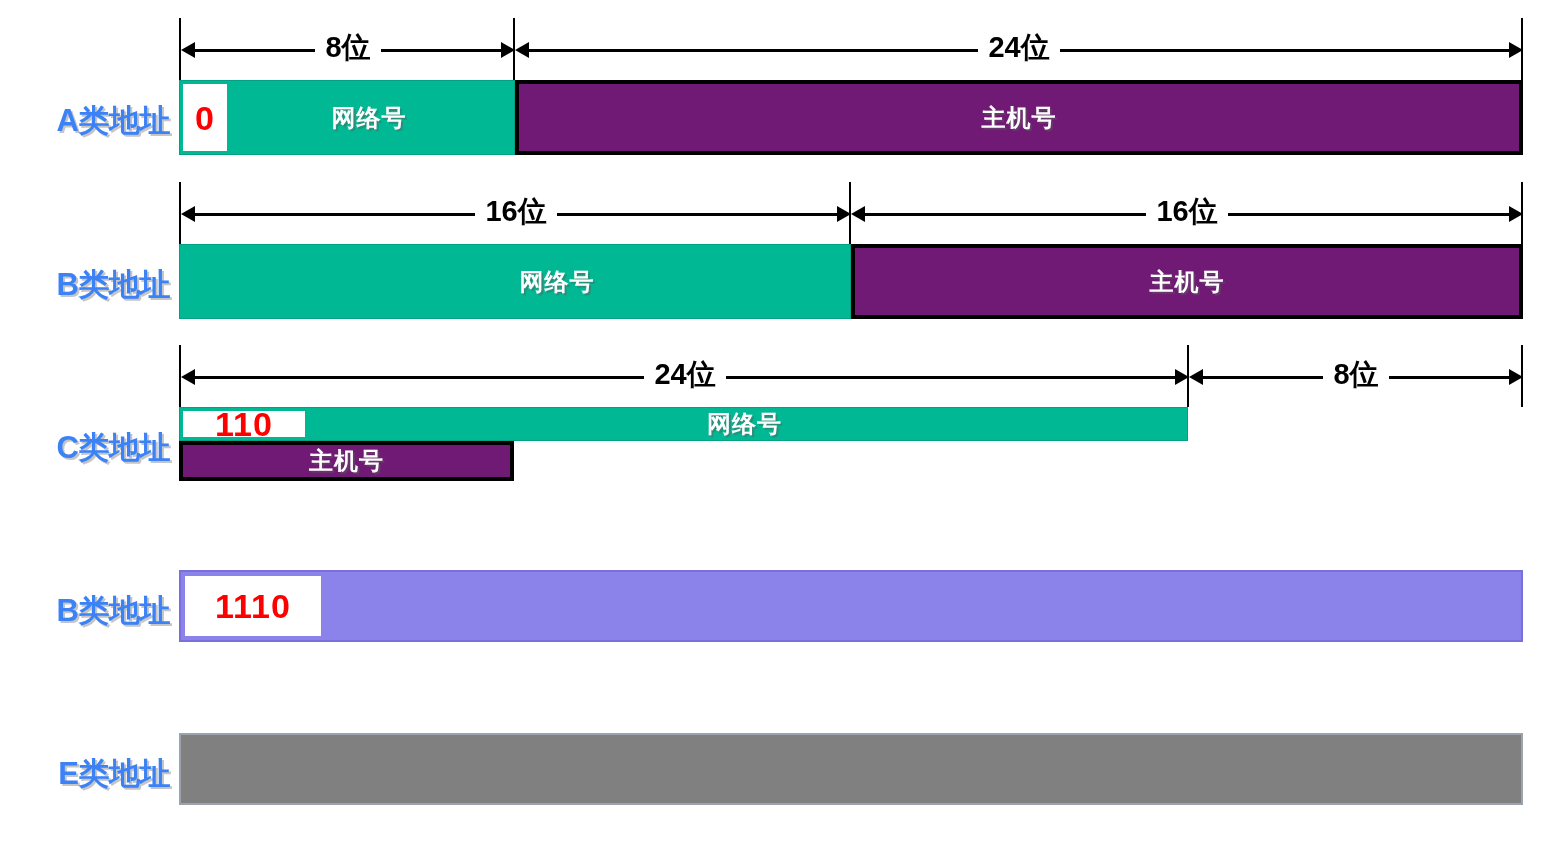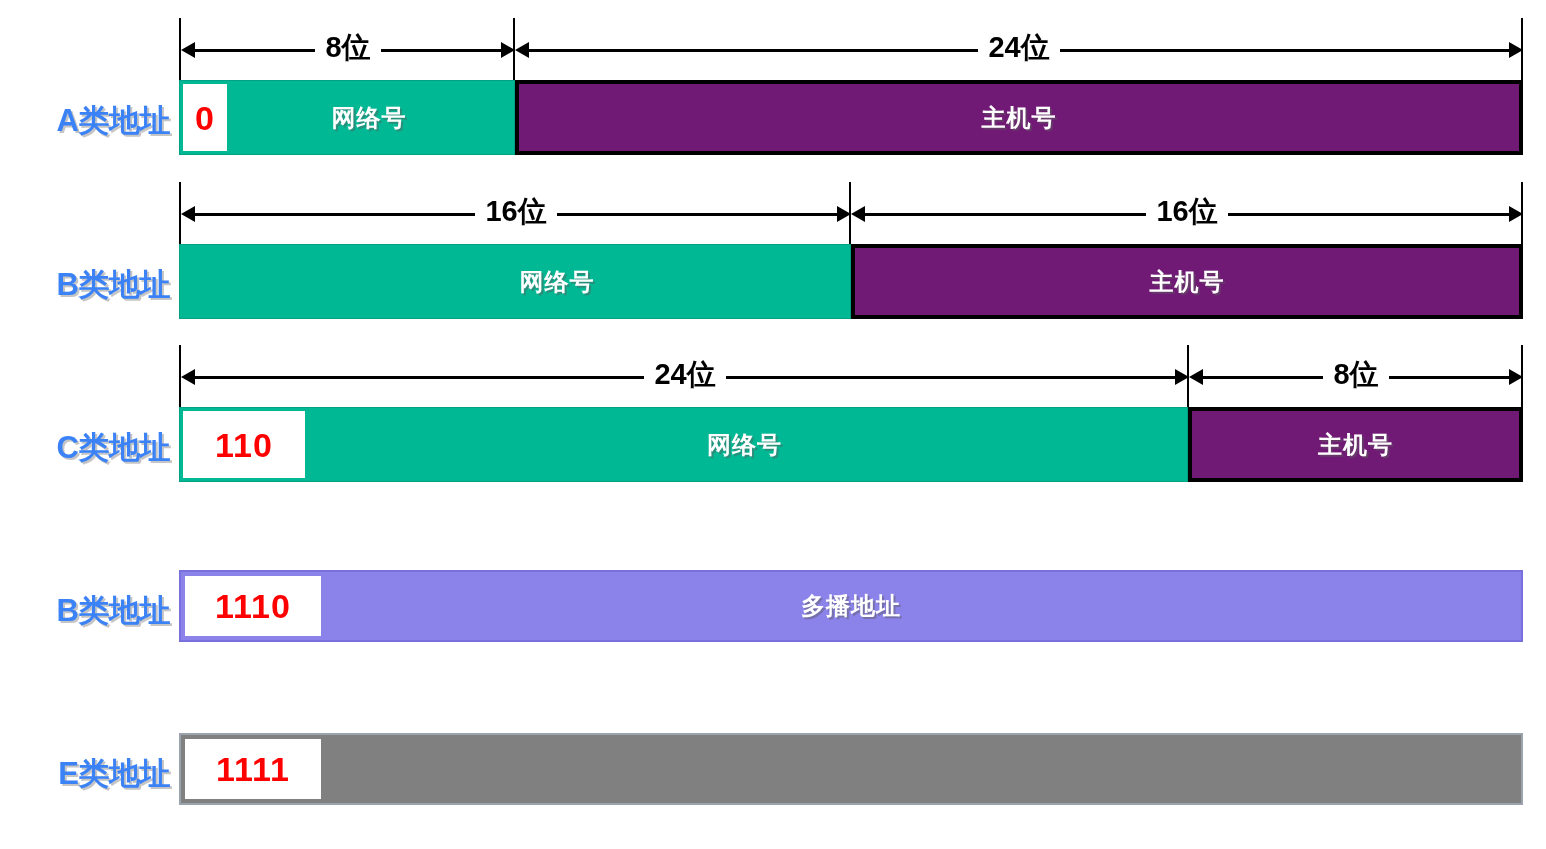--- a/index.html
+++ b/index.html
@@ -235,51 +235,47 @@
 
       <div class="measure" style="left:1010px;width:334px;">
         <div class="arrow-l"></div>
         <div class="line"></div>
         <div class="dim-text">8位</div>
         <div class="line"></div>
         <div class="arrow-r"></div>
       </div>
     </div>
 
-    <div class="bar" style="left:179px;top:62px;width:1344px;height:75px;">
+    <div class="bar" style="left:179px;top:62px;width:1160px;height:75px;flex-direction:column;">
       <div class="seg seg-net" style="width:1009px;">
         <div class="bits" style="width:122px;">
           <span class="bits-text">110</span>
         </div>
         <span class="seg-text" style="margin-left:122px;">网络号</span>
       </div>
       <div class="seg seg-host" style="width:335px;">
         <span class="seg-text">主机号</span>
       </div>
     </div>
   </div>
 
   <div class="row" style="top:570px;">
     <div class="row-label" style="top:20px;">B类地址</div>
 
     <div class="bar" style="left:179px;top:0;width:1344px;height:72px;">
       <div class="seg seg-mcast" style="width:1344px;text-align:center;">
         <div class="bits" style="width:136px;left:4px;top:4px;bottom:4px;">
           <span class="bits-text">1110</span>
         </div>
-        <span class="seg-text">多播地址</span>
       </div>
     </div>
   </div>
 
   <div class="row" style="top:733px;">
     <div class="row-label" style="top:20px;">E类地址</div>
 
     <div class="bar" style="left:179px;top:0;width:1344px;height:72px;">
       <div class="seg seg-rsvd" style="width:1344px;">
-        <div class="bits" style="width:136px;left:4px;top:4px;bottom:4px;">
-          <span class="bits-text">1111</span>
-        </div>
       </div>
     </div>
   </div>
 
 </div>
 
 </body></html>

